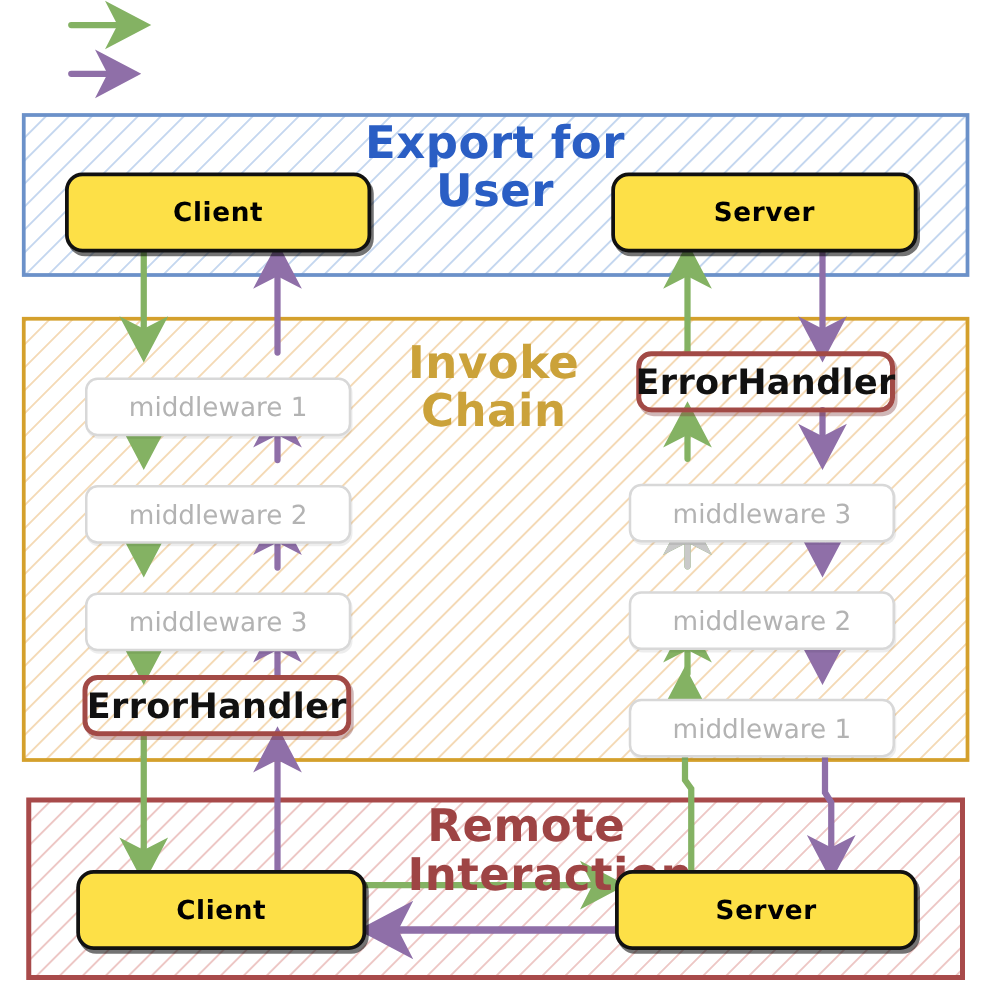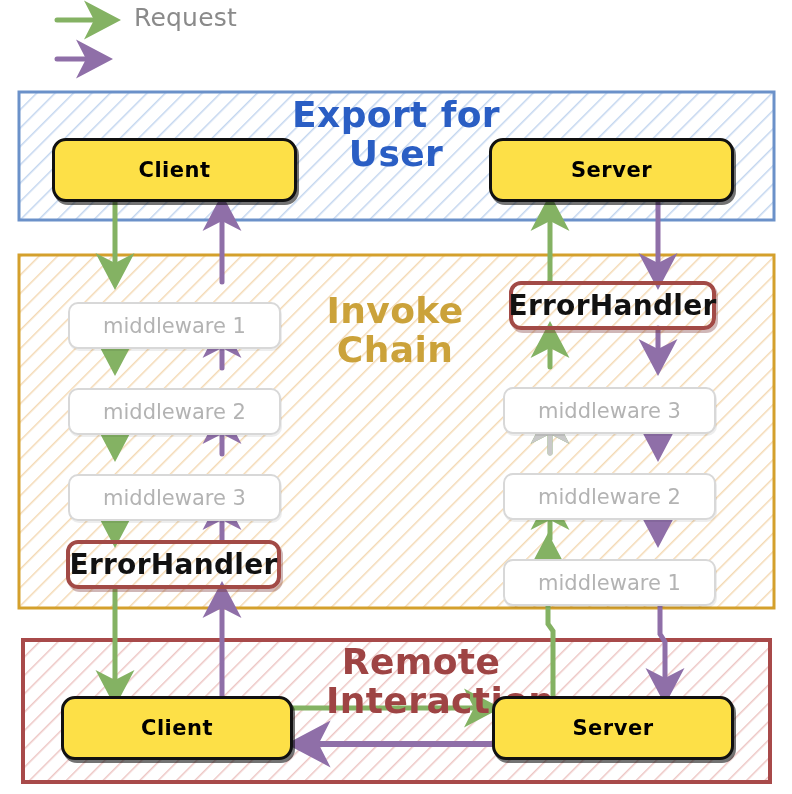--- a/index.html
+++ b/index.html
@@ -116,24 +116,23 @@
     </g>
 
     <g>
       <line x1="293" y1="708" x2="492" y2="708" stroke="#84b263" stroke-width="5" stroke-linecap="round" marker-end="url(#ah-green)"></line>
     </g>
     <g>
       <line x1="492" y1="744" x2="297" y2="744" stroke="#8f6fa8" stroke-width="6" stroke-linecap="round" marker-end="url(#ah-purple)"></line>
     </g>
   </svg>
 
-  <div class="legend-label" style="left:134px;top:3px;">Request</div>
 
   <div class="section-title" style="left:276px;top:96px;width:240px;color:#2a5ec4;">Export for User</div>
-  <div class="section-title" style="left:290px;top:272px;width:210px;color:#cba23a;margin-top:20px;">Invoke Chain</div>
+  <div class="section-title" style="left:290px;top:272px;width:210px;color:#cba23a;">Invoke Chain</div>
   <div class="section-title" style="left:326px;top:643px;width:190px;color:#9e4444;">Remote
 Interaction</div>
 
   <div class="node node-endpoint" style="left:52px;top:138px;width:245px;height:64px;">Client</div>
   <div class="node node-endpoint" style="left:489px;top:138px;width:245px;height:64px;">Server</div>
 
   <div class="node node-middleware" style="left:68px;top:282px;width:213px;height:47px;">middleware 1</div>
   <div class="node node-middleware" style="left:68px;top:368px;width:213px;height:47px;">middleware 2</div>
   <div class="node node-middleware" style="left:68px;top:454px;width:213px;height:47px;">middleware 3</div>
   <div class="node node-error" style="left:66px;top:540px;width:215px;height:49px;">ErrorHandler</div>

